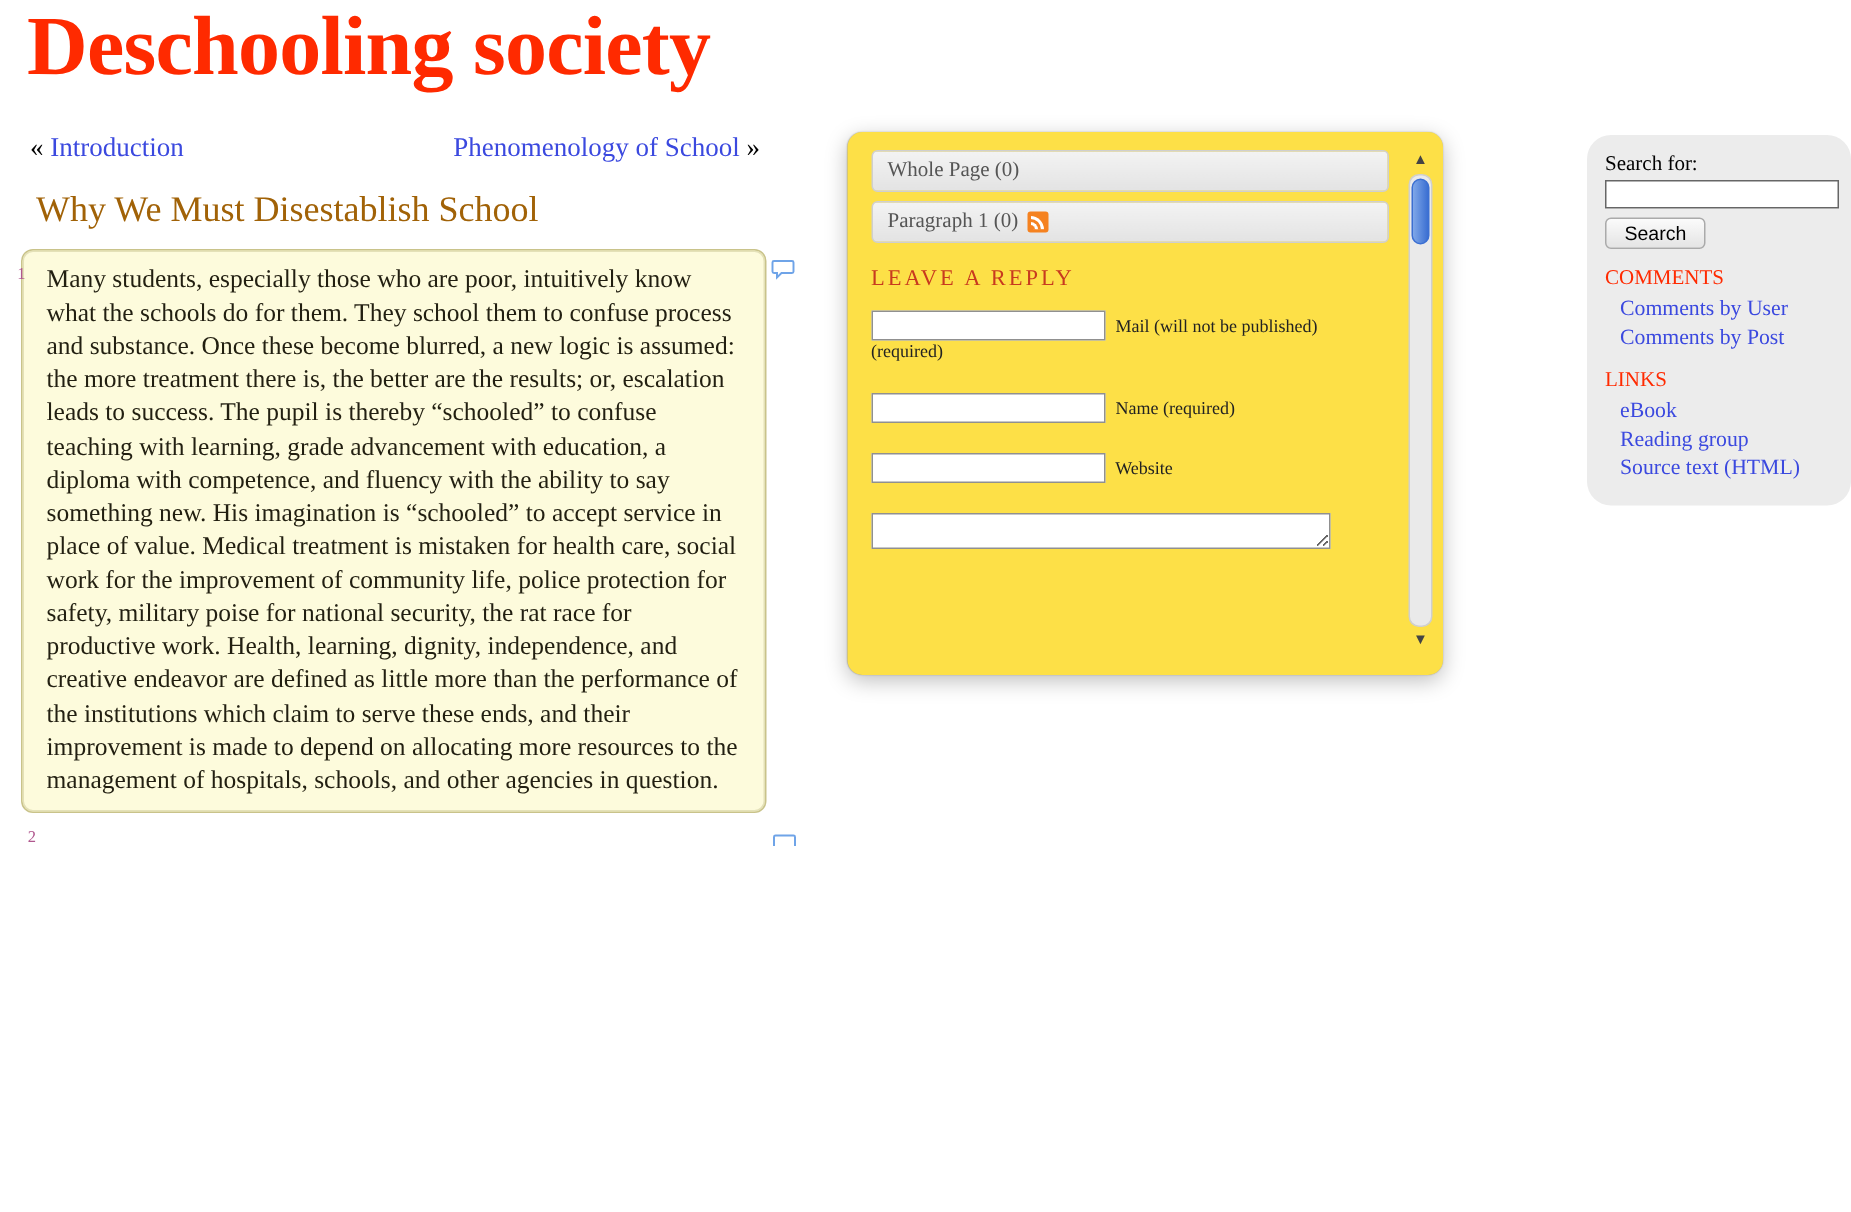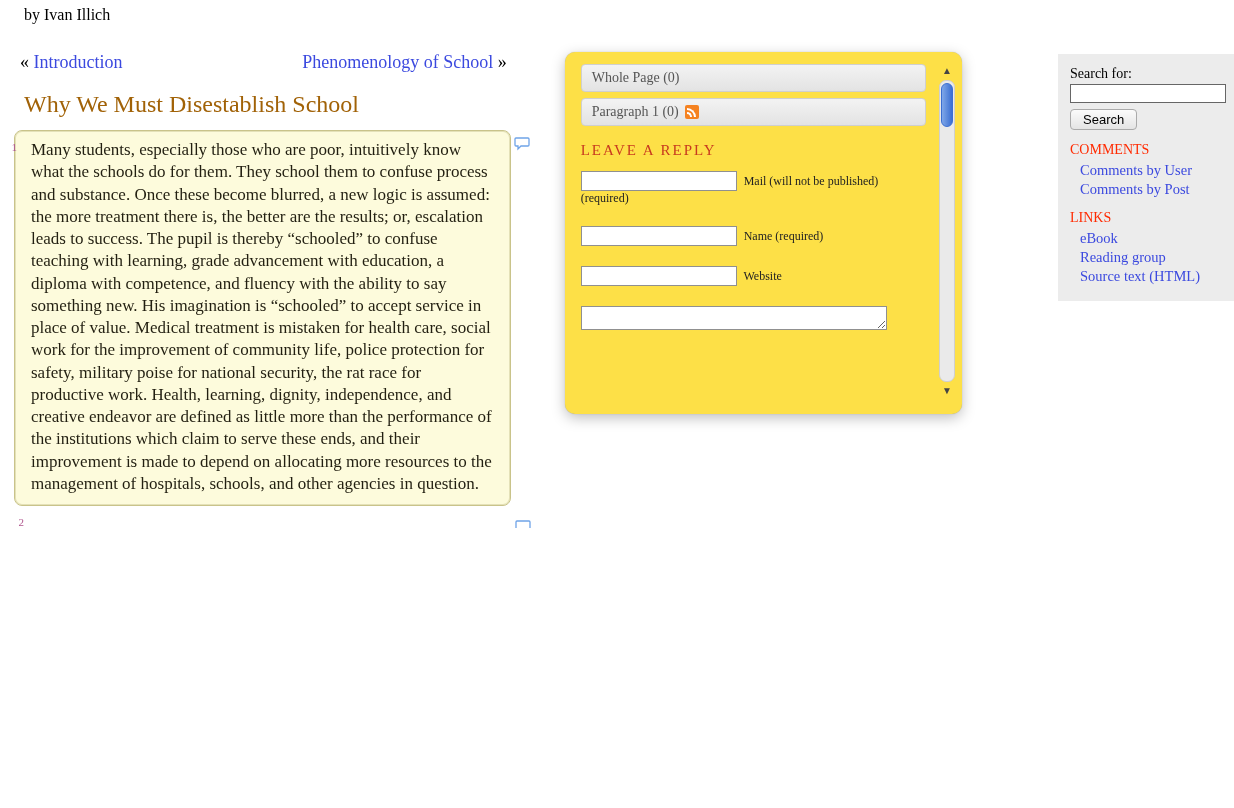--- a/index.html
+++ b/index.html
@@ -204,21 +204,21 @@
   }
 
   
   .right {
     width: 176px;
     margin-left: 96px;
     margin-top: 22px;
   }
   .sidebox {
     background: #ececec;
-    border-radius: 0;
+    border-radius: 16px;
     padding: 12px 10px 14px 12px;
     font-size: 14.5px;
   }
   .sidebox label { display:block; color:#000; font-size:14px;}
   .search-input {
     width: 150px;
     margin: 2px 0 6px 0;
     border:1px solid #666;
     padding:1px 2px;
     font-size:13px;
@@ -240,21 +240,21 @@
   .side-link {
     display:block;
     color:#3b49df;
     margin: 0 0 2px 10px;
   }
 </style>
 </head>
 <body>
 
 <div class="header">
-  <div class="byline">by Ivan Illich</div>
+  <h1 class="site-title">Deschooling society</h1>
 </div>
 
 <div class="layout">
 
   <div class="left">
     <div class="nav-row">
       <span>
         <span>«</span>
         <a href="#" class="navlink">Introduction</a>
       </span>

